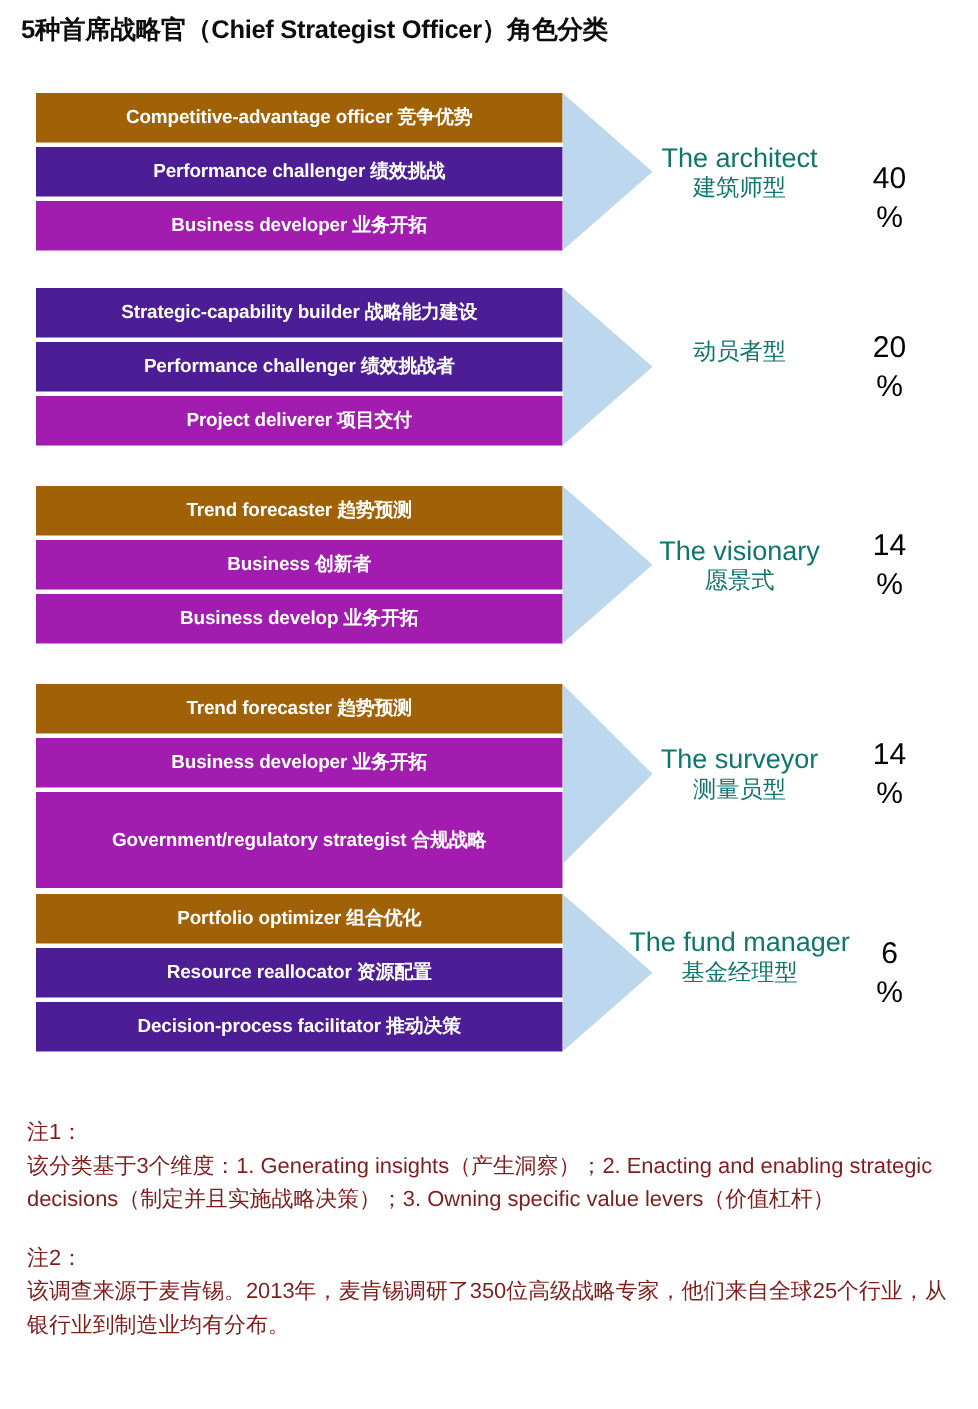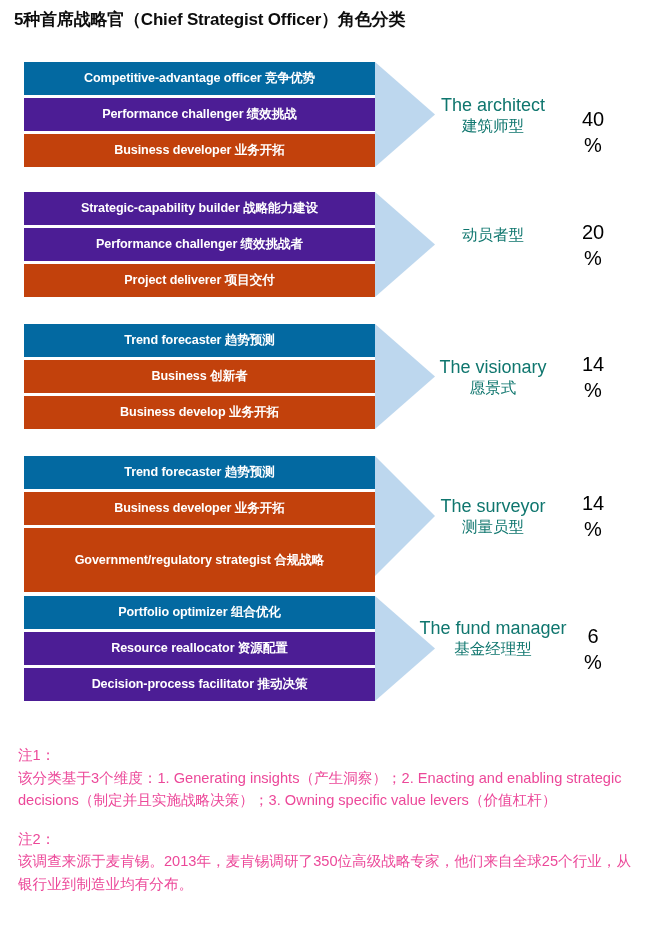--- a/index.html
+++ b/index.html
@@ -62,23 +62,23 @@
     font-weight: bold;
     font-size: 12.6px;
     line-height: 15px;
     margin-bottom: 3px;
     padding: 0 4px;
     letter-spacing: -0.1px;
   }
   .bar.h1 { height: 33px; }
   .bar.h2 { height: 64px; }
 
-  .c-blue  { background: #0369a1; }
+  .c-blue  { background: #a16207; }
   .c-green { background: #4c1d95; }
-  .c-teal  { background: #c2410c; }
+  .c-teal  { background: #a21caf; }
 
   
   .arrow {
     position: absolute;
     left: 375px;
     top: 0;
   }
   .arrow svg { display: block; }
 
   
@@ -107,21 +107,21 @@
   }
 
   
   .notes {
     position: absolute;
     left: 18px;
     top: 744px;
     width: 620px;
     font-size: 14.6px;
     line-height: 22.5px;
-    color: #ec4899;
+    color: #7f1d1d;
   }
   .note-block { margin-bottom: 16px; }
   .note-label { display: block; }
   .note-body  { display: block; }
 </style>
 </head>
 <body>
 
 <div class="title">5种首席战略官（Chief Strategist Officer）角色分类</div>
 

